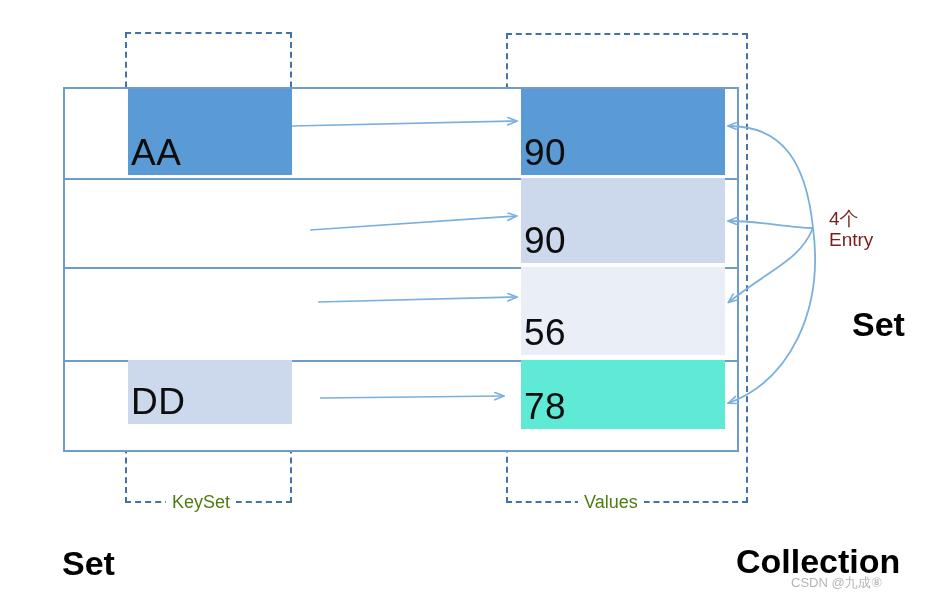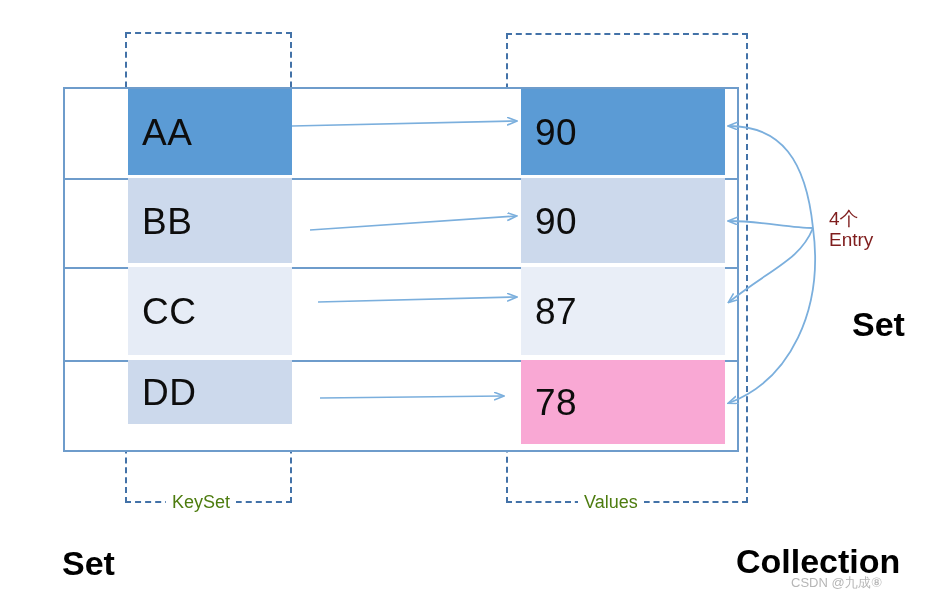--- a/index.html
+++ b/index.html
@@ -22,22 +22,22 @@
   .row-sep{
     position:absolute;left:0;width:100%;height:0;
     border-top:2px solid #6e9ccb;
   }
 
   
   .cell{
     position:absolute;
     box-sizing:border-box;
     display:flex;
-    align-items:center;
-    padding-left:14px;
+    align-items:flex-end;
+    padding-left:3px;
     padding-top:2px;
     font-size:37px;
     line-height:44px;
     color:#0d0d0d;
     letter-spacing:.5px;
   }
   .key-cell{left:128px;width:164px;}
   .val-cell{left:521px;width:204px;}
 
   
@@ -94,40 +94,34 @@
 
   <div class="table-frame">
     <div class="row-sep" style="top:89px;"></div>
     <div class="row-sep" style="top:178px;"></div>
     <div class="row-sep" style="top:271px;"></div>
   </div>
 
   <div class="cell key-cell" style="top:89px;height:86px;background:#5b9bd5;">
     <span>AA</span>
   </div>
-  <div class="cell key-cell" style="top:178px;height:85px;background:#ccd9ec;">
-    <span>BB</span>
-  </div>
-  <div class="cell key-cell" style="top:267px;height:88px;background:#e6ecf6;">
-    <span>CC</span>
-  </div>
   <div class="cell key-cell" style="top:360px;height:64px;background:#ccd9ec;">
     <span>DD</span>
   </div>
 
   <div class="cell val-cell" style="top:89px;height:86px;background:#5b9bd5;">
     <span>90</span>
   </div>
   <div class="cell val-cell" style="top:178px;height:85px;background:#ccd9ec;">
     <span>90</span>
   </div>
   <div class="cell val-cell" style="top:267px;height:88px;background:#e9eef7;">
-    <span>87</span>
+    <span>56</span>
   </div>
-  <div class="cell val-cell" style="top:360px;height:84px;background:#f9a8d4;">
+  <div class="cell val-cell" style="top:360px;height:69px;background:#5eead4;">
     <span>78</span>
   </div>
 
   <svg class="overlay" viewBox="0 0 944 603">
     <defs>
       <marker id="ah" markerWidth="11" markerHeight="11" refX="9" refY="4" orient="auto" markerUnits="userSpaceOnUse">
         <path d="M0,0 L10,4 L0,8" fill="none" stroke="#7bafdd" stroke-width="1.6"></path>
       </marker>
     </defs>
 

